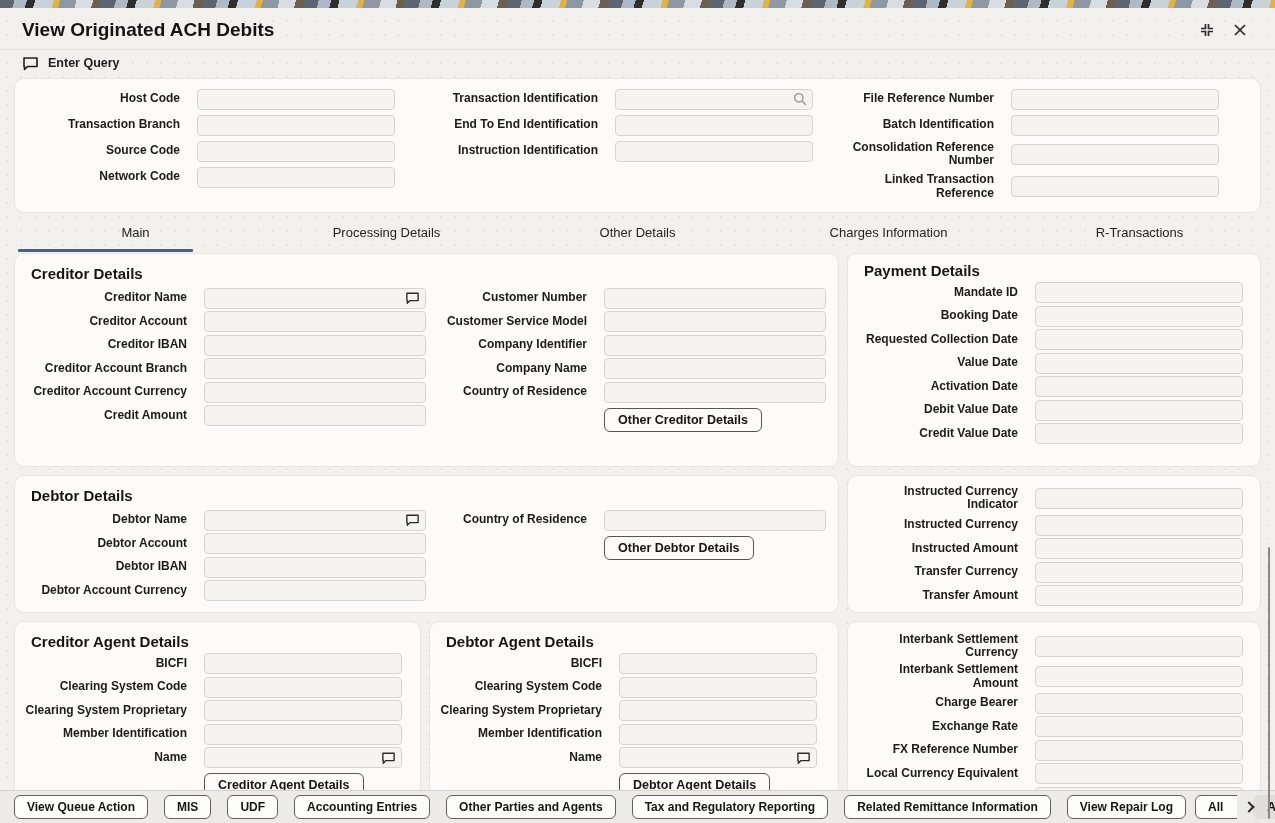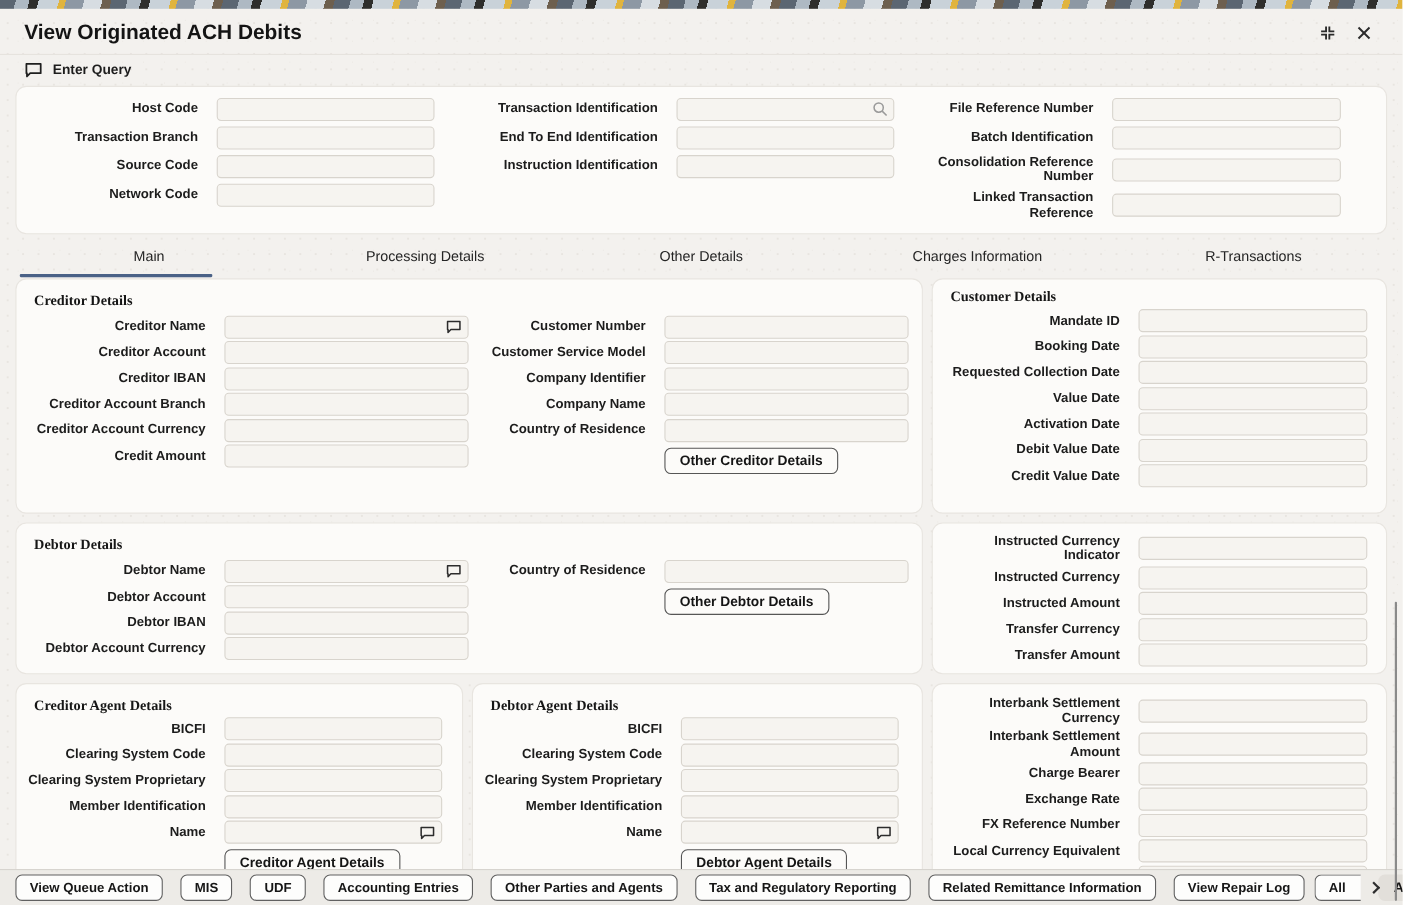--- a/index.html
+++ b/index.html
@@ -34,21 +34,21 @@
   .fin { width:100%; height:21px; background:#f6f4f0; border:1px solid #d8d4cd; border-radius:4px; padding:0 6px; font-size:12px; color:#222; outline:none; font-family:"Liberation Sans",sans-serif; }
   .ficon { position:absolute; right:6px; top:50%; transform:translateY(-50%); display:flex; cursor:pointer; }
 
   .tabs { margin:0 14px; display:flex; height:36px; align-items:flex-start; padding-top:8px;gap:8px; }
   .tab { flex:1; text-align:center; font-size:13px; color:#242424; cursor:pointer; }
   .tab .tab-underline { display:none; height:3px; background:#4a6186; border-radius:1px; margin:9px auto 0 4px; width:72%; }
   .tab.active .tab-underline { display:block; }
 
   .grid { margin:0 14px; display:grid; grid-template-columns:407px 410px 1fr; grid-template-rows:214px 138px 188px; gap:8px; }
   .span2 { grid-column:1 / 3; }
-  .card h2 { font-size:13px; font-weight:bold; margin:8px 0 3px 7px; color:#161616;font-family:Liberation Serif, serif; }
+  .card h2 { font-size:15px; font-weight:bold; margin:8px 0 3px 7px; color:#161616; }
   .cardpad { padding:3px 9px 6px; }
   .cols { display:flex; }
   .ccol1 { width:412px; --lw:180px; --iw:222px; }
   .ccol2 { flex:1; --lw:168px; --iw:222px; }
   .pcol  { --lw:178px; --iw:208px; padding-top:0; }
   .acol  { --lw:178px; --iw:208px; padding-top:6px; }
   .gcol  { --lw:180px; --iw:198px; }
   .inline-btn { display:block; width:fit-content; margin:5px 0 0 var(--lw); background:#fcfbf9; border:1.5px solid #565656; border-radius:6px; font-weight:bold; font-size:12.5px; padding:4px 13px; color:#151515; cursor:pointer; font-family:"Liberation Sans",sans-serif; }
 
   .footer { position:absolute; left:0; right:0; bottom:0; height:33px; background:#edebe7; border-top:1px solid #d7d4cf; display:flex; align-items:center; padding:0 14px; }
@@ -297,21 +297,21 @@
                   <input class="fin" value="" style="">
                 </span>
             </div>
           </div>
           <button class="inline-btn">Other Creditor Details</button>
         </div>
       </div>
     </div>
 
     <div class="card cardpad pcol">
-      <h2>Customer Details</h2>
+      <h2>Payment Details</h2>
       <div>
         <div class="frow">
           <label class="flabel">Mandate ID</label>
           <span class="fctrl">
               <input class="fin" value="" style="">
             </span>
         </div>
           <div class="frow">
           <label class="flabel">Booking Date</label>
           <span class="fctrl">

